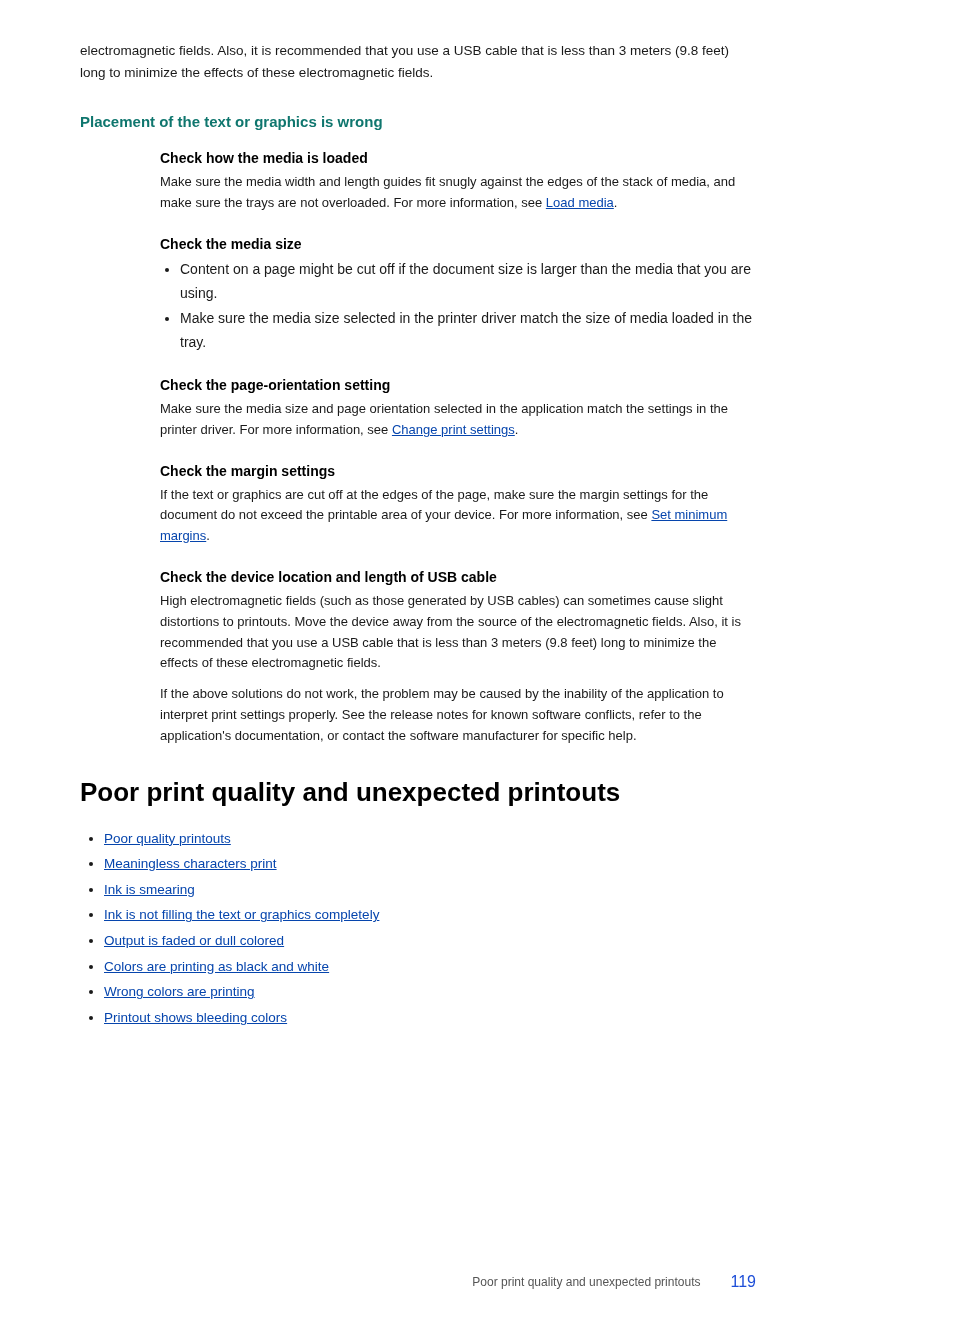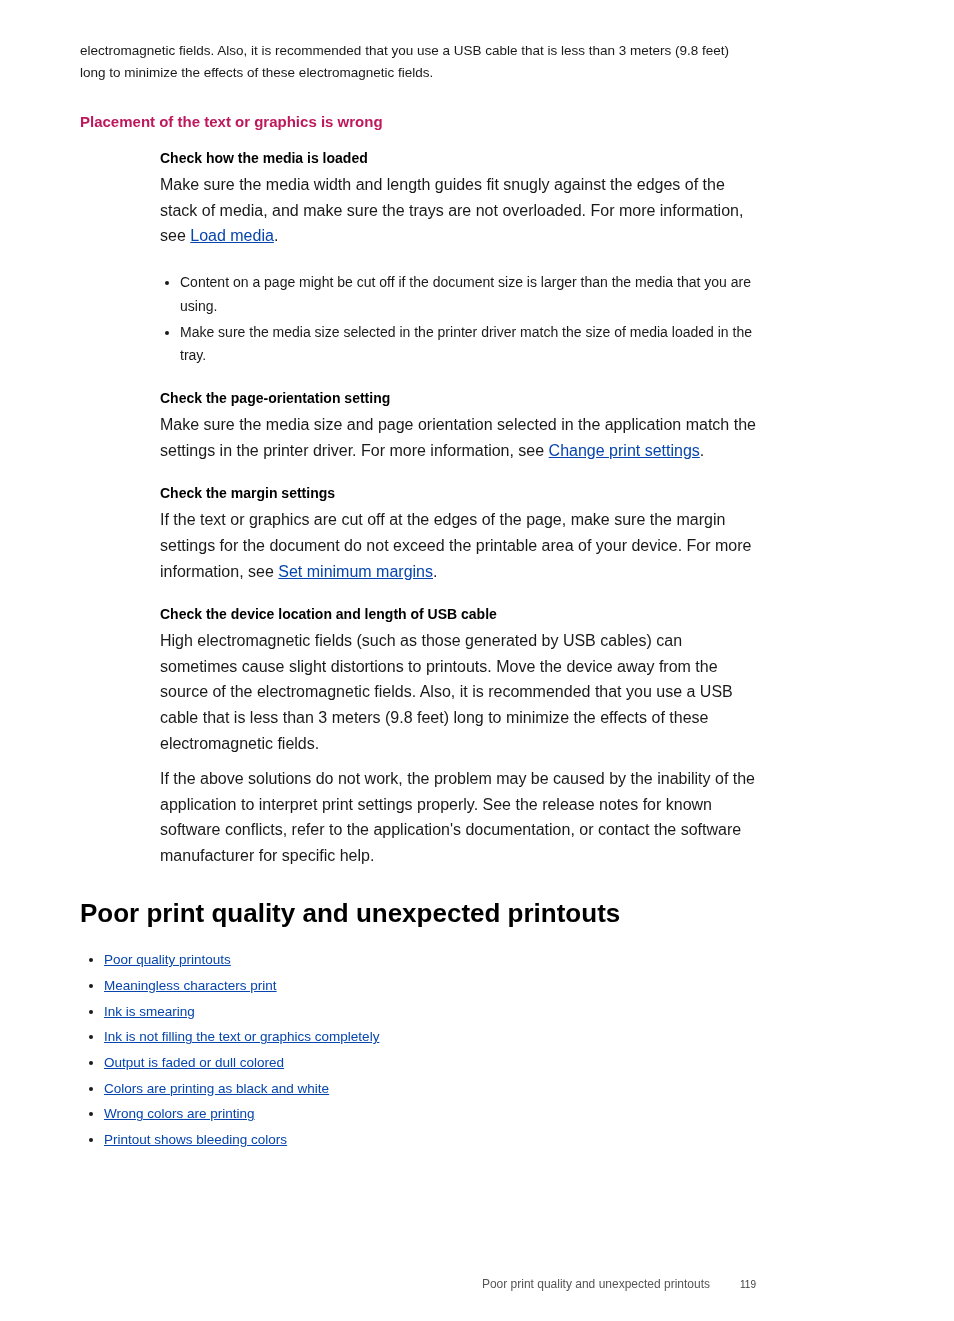--- a/index.html
+++ b/index.html
@@ -27,39 +27,39 @@
     .intro-text {
       font-size: 13.5px;
       line-height: 1.6;
       color: #1a1a1a;
       margin-bottom: 30px;
     }
 
     .section-heading {
       font-size: 15px;
       font-weight: bold;
-      color: #be185d;
+      color: #0f766e;
       margin-bottom: 20px;
       margin-top: 4px;
     }
 
     .sub-section {
       margin-bottom: 22px;
       padding-left: 80px;
     }
 
     .sub-heading {
       font-size: 14px;
       font-weight: bold;
       color: #000000;
       margin-bottom: 6px;
     }
 
     .body-text {
-      font-size: 16px;
+      font-size: 13px;
       line-height: 1.6;
       color: #1a1a1a;
     }
 
     a {
       color: #0645ad;
       text-decoration: underline;
     }
 
     .bullet-list {
@@ -106,41 +106,42 @@
       gap: 30px;
       align-items: center;
     }
 
     .footer-text {
       font-size: 12px;
       color: #555555;
     }
 
     .footer-page-number {
-      font-size: 10px;
-      color: #404040;
+      font-size: 16px;
+      color: #1d4ed8;
     }
   </style>
 </head>
 <body>
 
 <div class="page">
 
   <p class="intro-text">electromagnetic fields. Also, it is recommended that you use a USB cable that is less than 3 meters (9.8 feet) long to minimize the effects of these electromagnetic fields.</p>
 
   <h2 class="section-heading">Placement of the text or graphics is wrong</h2>
 
   <div class="sub-section">
     <div class="sub-heading">Check how the media is loaded</div>
     <p class="body-text">
       <span>Make sure the media width and length guides fit snugly against the edges of the stack of media, and make sure the trays are not overloaded. For more information, see </span><a href="#">Load media</a><span>.</span>
     </p>
   </div>
 
   <div class="sub-section">
+    <div class="sub-heading">Check the media size</div>
     <ul class="bullet-list">
       <li>Content on a page might be cut off if the document size is larger than the media that you are using.</li>
       <li>Make sure the media size selected in the printer driver match the size of media loaded in the tray.</li>
     </ul>
   </div>
 
   <div class="sub-section">
     <div class="sub-heading">Check the page-orientation setting</div>
     <p class="body-text">
       <span>Make sure the media size and page orientation selected in the application match the settings in the printer driver. For more information, see </span><a href="#">Change print settings</a><span>.</span>

